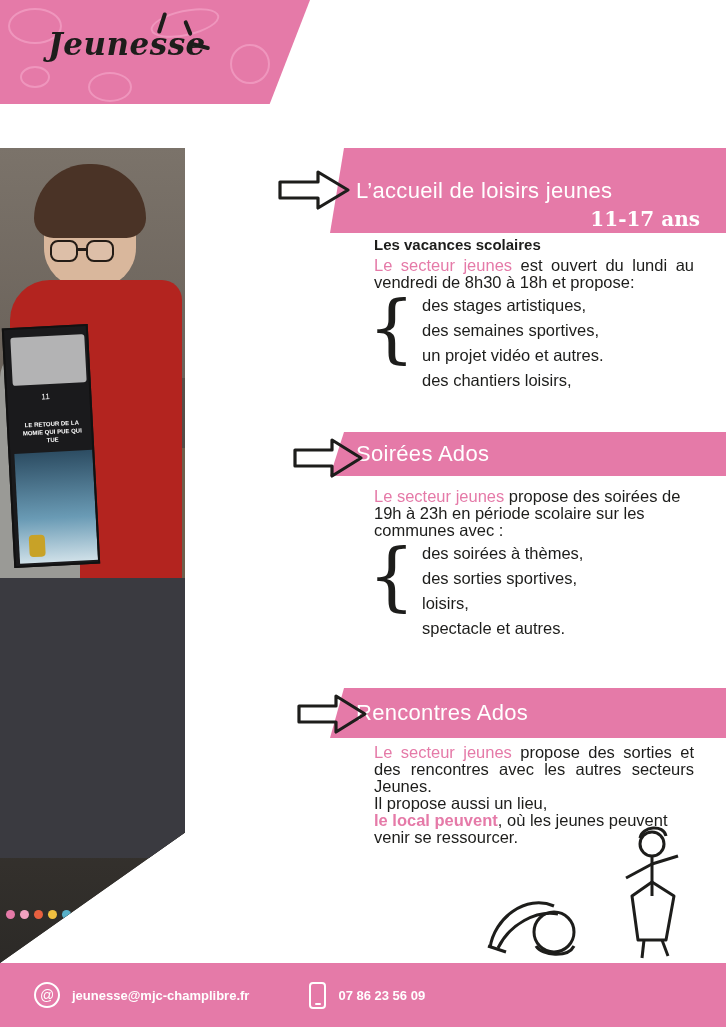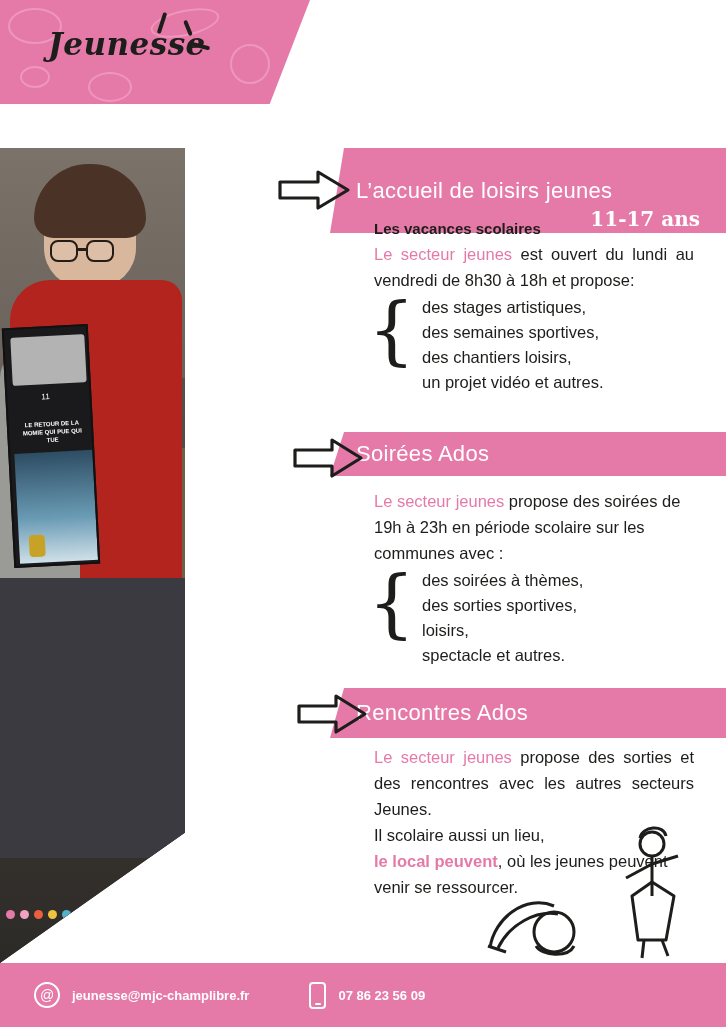--- a/index.html
+++ b/index.html
@@ -165,24 +165,25 @@
     position: absolute;
   }
 
   
   .block { position: absolute; width: 330px; }
   .lead {
     font-weight: bold;
     font-size: 15px;
     color: #1d1d1b;
     margin-bottom: 4px;
+    margin-top: 16px;
   }
   .para {
     font-size: 16.5px;
-    line-height: 26px;
+    line-height: 17px;
     color: #1d1d1b;
     text-align: justify;
   }
   .para.nojust { text-align: left; }
   .pink { color: #e57aa8; }
   .pink-b { color: #e57aa8; font-weight: bold; }
   .bullets {
     font-size: 16.5px;
     line-height: 25px;
     color: #1d1d1b;
@@ -295,22 +296,22 @@
   </svg>
 
   <div class="block" style="left:374px; top:220px; width:320px;">
     <div class="lead">Les vacances scolaires</div>
     <div class="para"><span class="pink">Le secteur jeunes</span><span> est ouvert du lundi au vendredi de 8h30 à 18h et propose:</span></div>
     <div style="position:relative;">
       <div class="brace" style="left:-6px; top:-2px;">{</div>
       <div class="bullets">
         <div>des stages artistiques,</div>
         <div>des semaines  sportives,</div>
+        <div>un projet vidéo et autres.</div>
         <div>des chantiers loisirs,</div>
-        <div>un projet vidéo et autres.</div>
       </div>
     </div>
   </div>
 
   <div class="banner b2">
     <span class="banner-title">Soirées Ados</span>
   </div>
   <svg class="arrow" style="left:292px; top:437px;" width="72" height="42" viewBox="0 0 72 42">
     <path d="M3 13 L40 13 L40 3 L69 21 L40 39 L40 29 L3 29 Z" fill="none" stroke="#1d1d1b" stroke-width="3.2" stroke-linejoin="round"></path>
   </svg>
@@ -331,21 +332,21 @@
   <div class="banner b3">
     <span class="banner-title">Rencontres Ados</span>
   </div>
   <svg class="arrow" style="left:296px; top:693px;" width="72" height="42" viewBox="0 0 72 42">
     <path d="M3 13 L40 13 L40 3 L69 21 L40 39 L40 29 L3 29 Z" fill="none" stroke="#1d1d1b" stroke-width="3.2" stroke-linejoin="round"></path>
   </svg>
 
   <div class="block" style="left:374px; top:744px; width:320px;">
     <div class="para"><span class="pink">Le secteur jeunes</span><span> propose des sorties et des rencontres avec les autres secteurs Jeunes.</span></div>
     <div class="para nojust" style="margin-top:0;">
-      <span>Il scolaire aussi un lieu,</span><br>
+      <span>Il propose aussi un lieu,</span><br>
       <span class="pink-b">le local peuvent</span><span>, où les jeunes peuvent venir se ressourcer.</span>
     </div>
   </div>
 
   <svg class="doodle" style="left:480px; top:820px;" width="240" height="140" viewBox="0 0 240 140">
 
     <path d="M10 128 C14 98, 46 74, 74 86" fill="none" stroke="#1d1d1b" stroke-width="3"></path>
     <path d="M18 128 C30 104, 56 90, 78 94" fill="none" stroke="#1d1d1b" stroke-width="3"></path>
     <circle cx="74" cy="112" r="20" fill="none" stroke="#1d1d1b" stroke-width="3"></circle>
     <path d="M56 126 C62 136, 88 138, 94 126" fill="none" stroke="#1d1d1b" stroke-width="3"></path>

